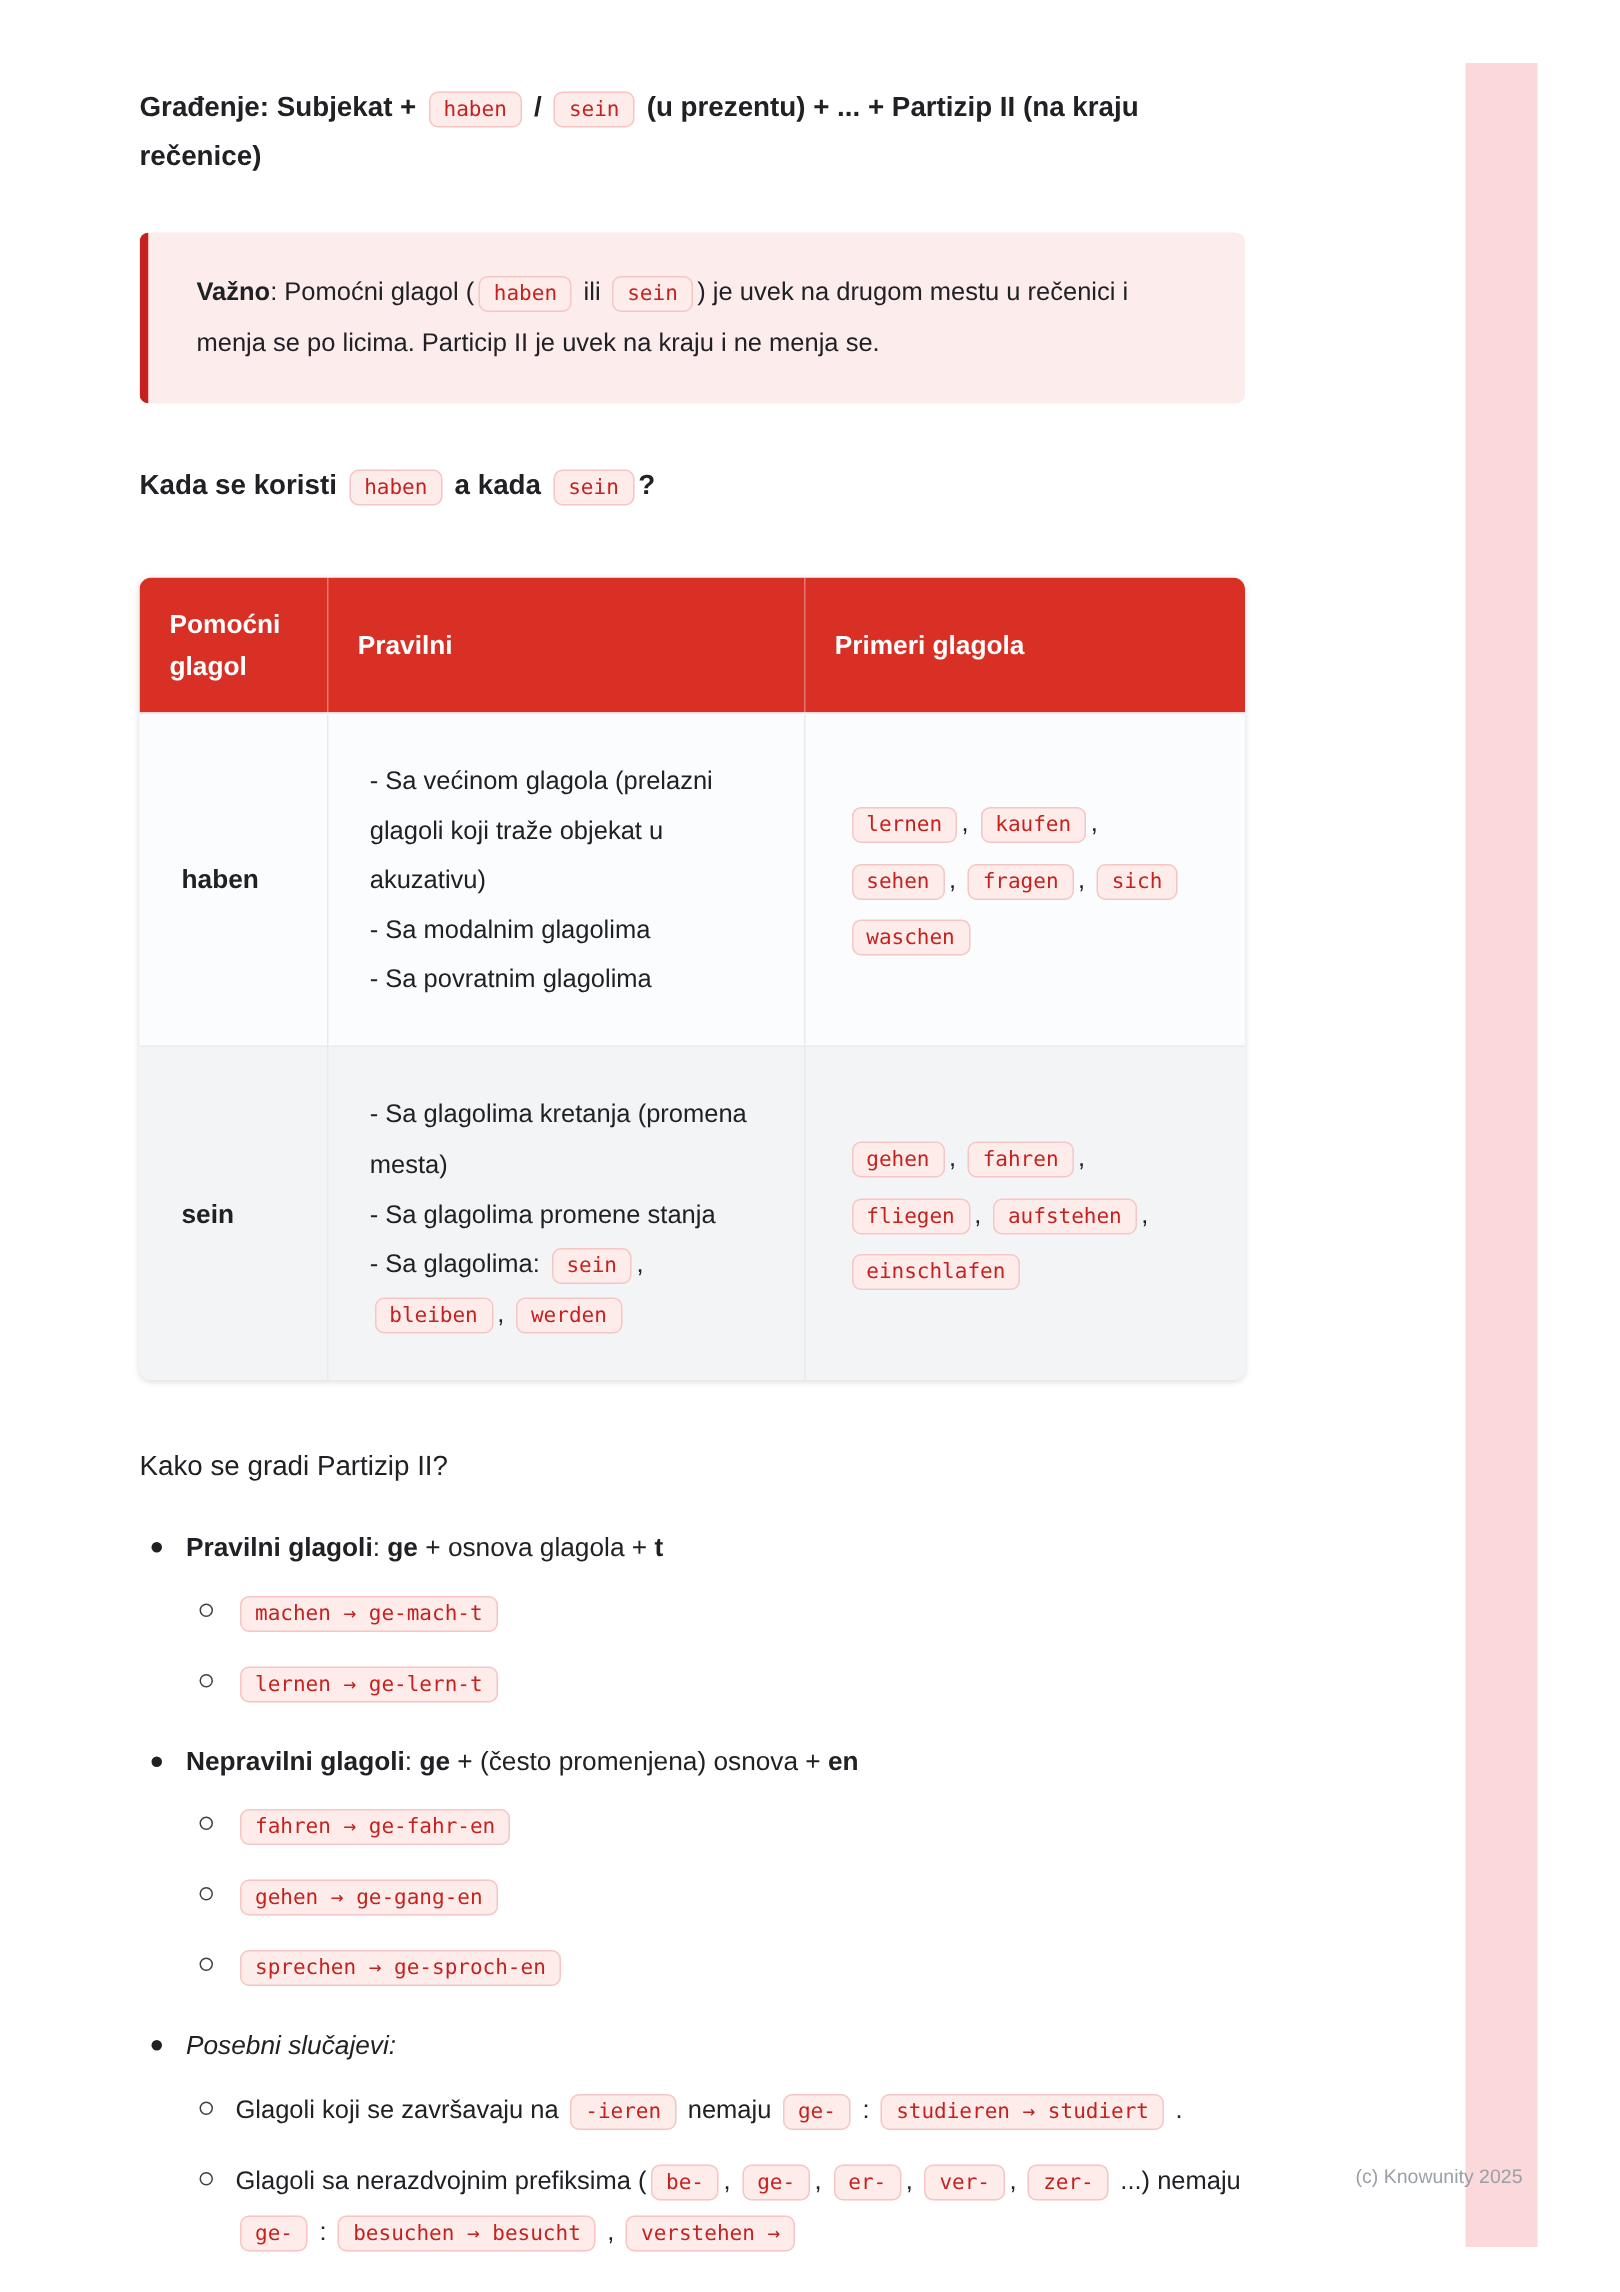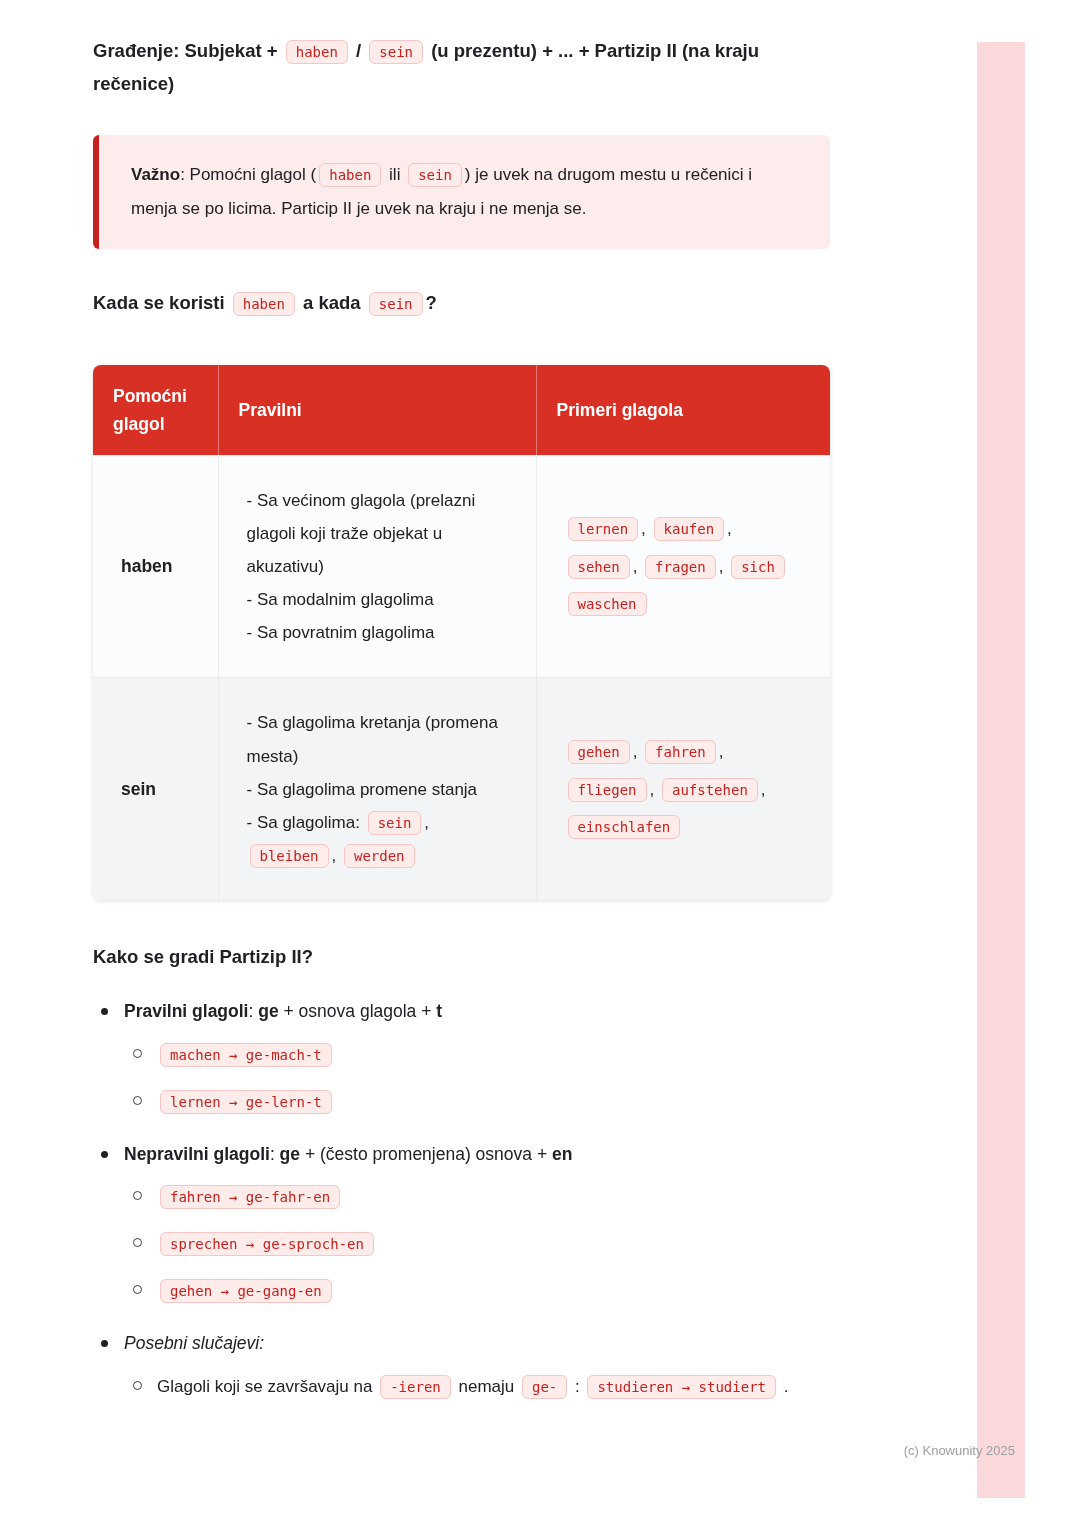--- a/index.html
+++ b/index.html
@@ -27,21 +27,21 @@
   }
   .edge-strip{
     position:absolute;
     top:42px; right:55px;
     width:48px; height:1456px;
     background:var(--strip-pink);
     z-index:1;
   }
   .content{
     position:absolute;
-    left:93px; top:34px;
+    left:93px; top:54px;
     width:737px;
     z-index:2;
   }
   strong{font-weight:700;}
   em{font-style:italic;}
   code.badge{
     font-family:"DejaVu Sans Mono","Liberation Mono",monospace;
     font-size:14px;
     color:var(--code-text);
     background:var(--code-bg);
@@ -101,21 +101,21 @@
     border-top:1px solid var(--table-border);
   }
   tbody td + td{border-left:1px solid var(--table-border);}
   tbody tr.row-0{background:var(--table-row1-bg);}
   tbody tr.row-1{background:var(--table-row2-bg);}
   td.verb-cell{font-weight:700;font-size:17.5px;}
   td.usage-cell{line-height:1.95;}
   td.examples-cell{line-height:2.2;}
   .partizip-heading{
     font-size:18.5px;
-    font-weight:700;
+    font-weight:400;
     margin:46px 0 28px 0;
   }
   ul.top-list{list-style:none;}
   ul.top-list > li{
     position:relative;
     padding-left:31px;
     margin-bottom:20px;
     font-size:17.5px;
     line-height:1.8;
   }
@@ -204,27 +204,28 @@
       <div class="li-text"><strong>Pravilni glagoli</strong>: <strong>ge</strong> + osnova glagola + <strong>t</strong></div>
       <ul class="sub-list">
         <li><span><code class="badge">machen → ge-mach-t</code></span></li>
         <li><span><code class="badge">lernen → ge-lern-t</code></span></li>
       </ul>
     </li>
     <li>
       <div class="li-text"><strong>Nepravilni glagoli</strong>: <strong>ge</strong> + (često promenjena) osnova + <strong>en</strong></div>
       <ul class="sub-list">
         <li><span><code class="badge">fahren → ge-fahr-en</code></span></li>
+        <li><span><code class="badge">gehen → ge-gang-en</code></span></li>
         <li><span><code class="badge">sprechen → ge-sproch-en</code></span></li>
-        <li><span><code class="badge">gehen → ge-gang-en</code></span></li>
       </ul>
     </li>
     <li>
       <div class="li-text"><em>Posebni slučajevi:</em></div>
       <ul class="sub-list">
         <li><span>Glagoli koji se završavaju na <code class="badge">-ieren</code> nemaju <code class="badge">ge-</code> : <code class="badge">studieren → studiert</code> .</span></li>
+        <li><span>Glagoli sa nerazdvojnim prefiksima (<code class="badge">be-</code>, <code class="badge">ge-</code>, <code class="badge">er-</code>, <code class="badge">ver-</code>, <code class="badge">zer-</code> ...) nemaju <code class="badge">ge-</code> : <code class="badge">besuchen → besucht</code> , <code class="badge">verstehen →</code></span></li>
       </ul>
     </li>
   </ul>
 
 </div>
 
 <div class="footer-credit">(c) Knowunity 2025</div>
 
 </body></html>

